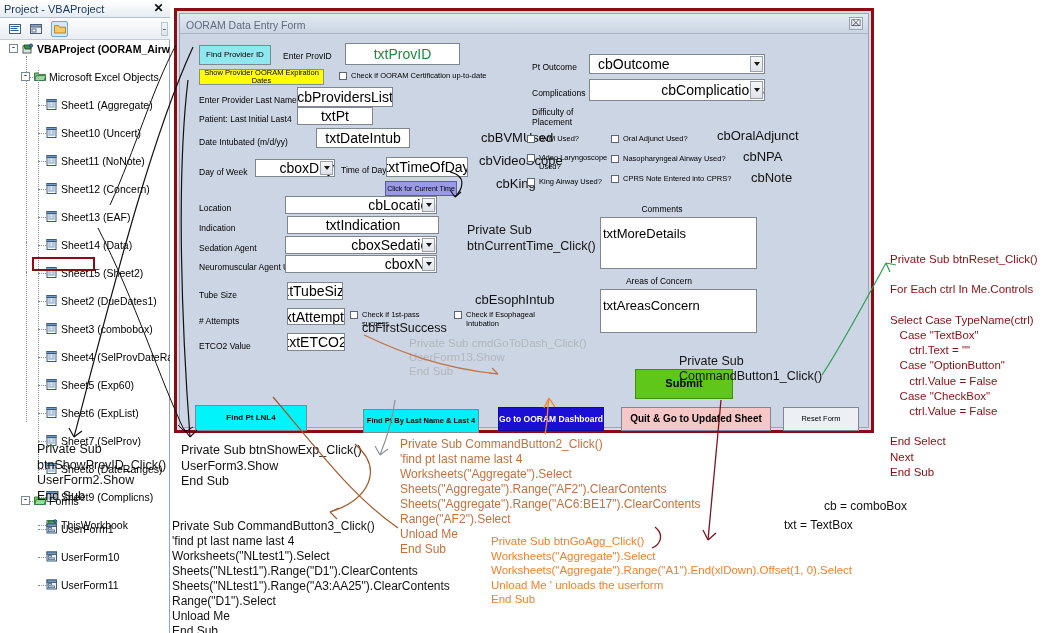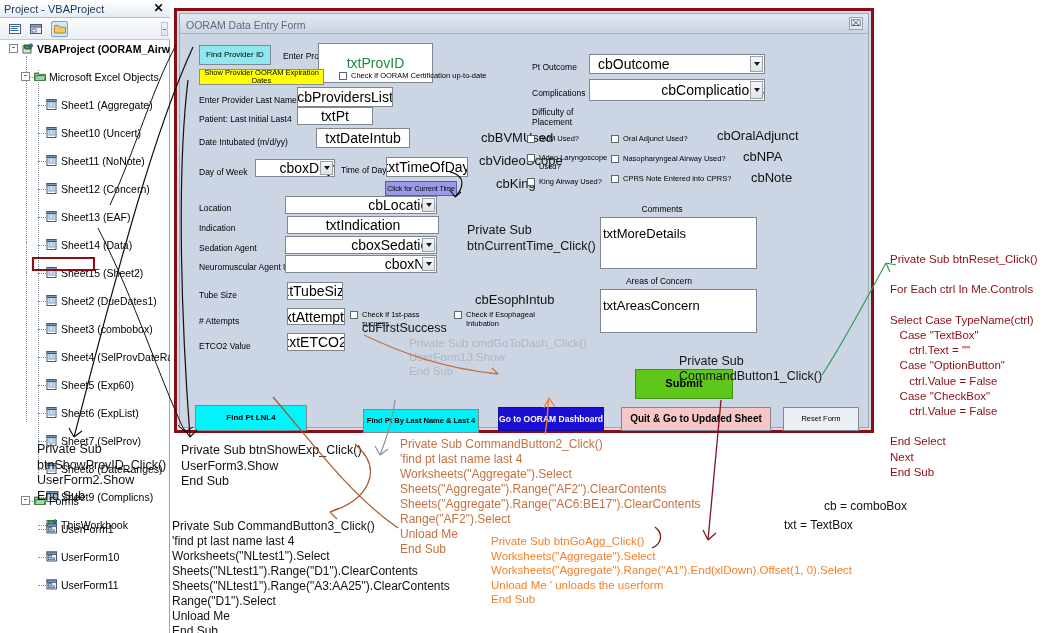--- a/index.html
+++ b/index.html
@@ -467,21 +467,21 @@
  <div id="form-window">
 
   <div id="form-titlebar"></div>
   <div class="abs" id="form-title-text">OORAM Data Entry Form</div>
   <div id="form-close-btn">⌧</div>
 
   <div id="form-canvas">
 
     <div class="btn" style="left:12px;top:6px;width:72px;height:20px;background:#8fe8ef;font-size:8px;">Find Provider ID</div>
     <div class="lab" style="left:96px;top:12px;">Enter ProvID</div>
-    <div class="tbox big" style="left:131px;top:4px;width:115px;height:40px;color:#1f8a3f;">txtProvID</div>
+    <div class="tbox big" style="left:158px;top:4px;width:115px;height:22px;color:#1f8a3f;">txtProvID</div>
 
     <div class="btn" style="left:12px;top:30px;width:125px;height:16px;background:#ffff00;font-size:7.5px;border-color:#8a8f96;">Show Provider OORAM Expiration Dates</div>
     <div class="chk" style="left:152px;top:32px;width:200px;">
       <div class="box"></div>
       <div class="ctxt">Check if OORAM Certification up-to-date</div>
     </div>
 
     <div class="lab" style="left:12px;top:56px;">Enter Provider Last Name</div>
     <div class="tbox big" style="left:110px;top:48px;width:96px;height:20px;">cbProvidersList</div>
 

